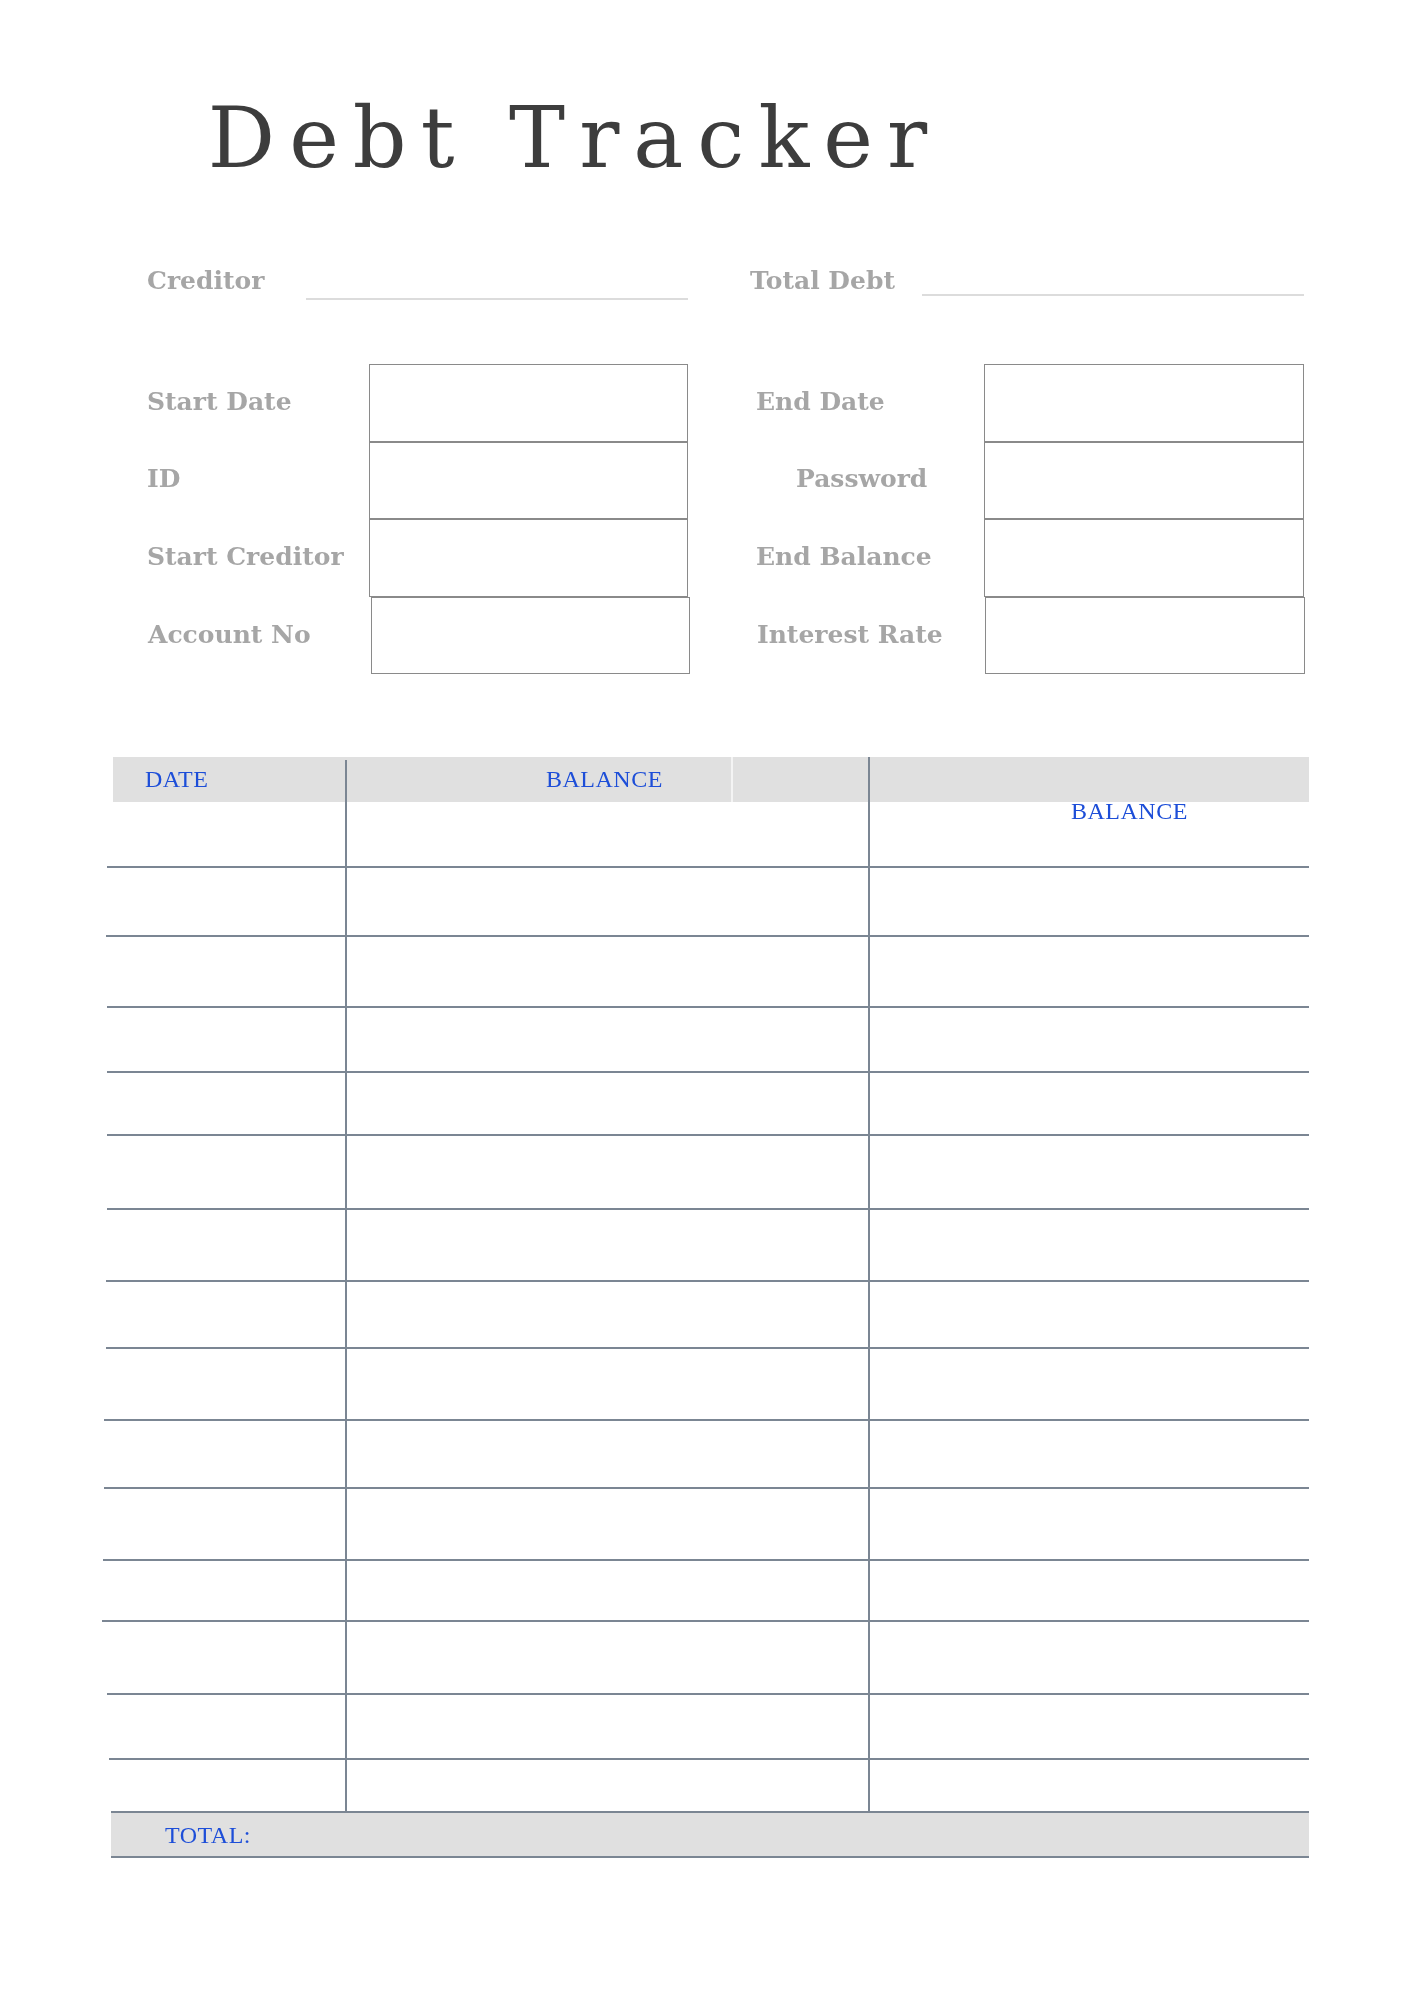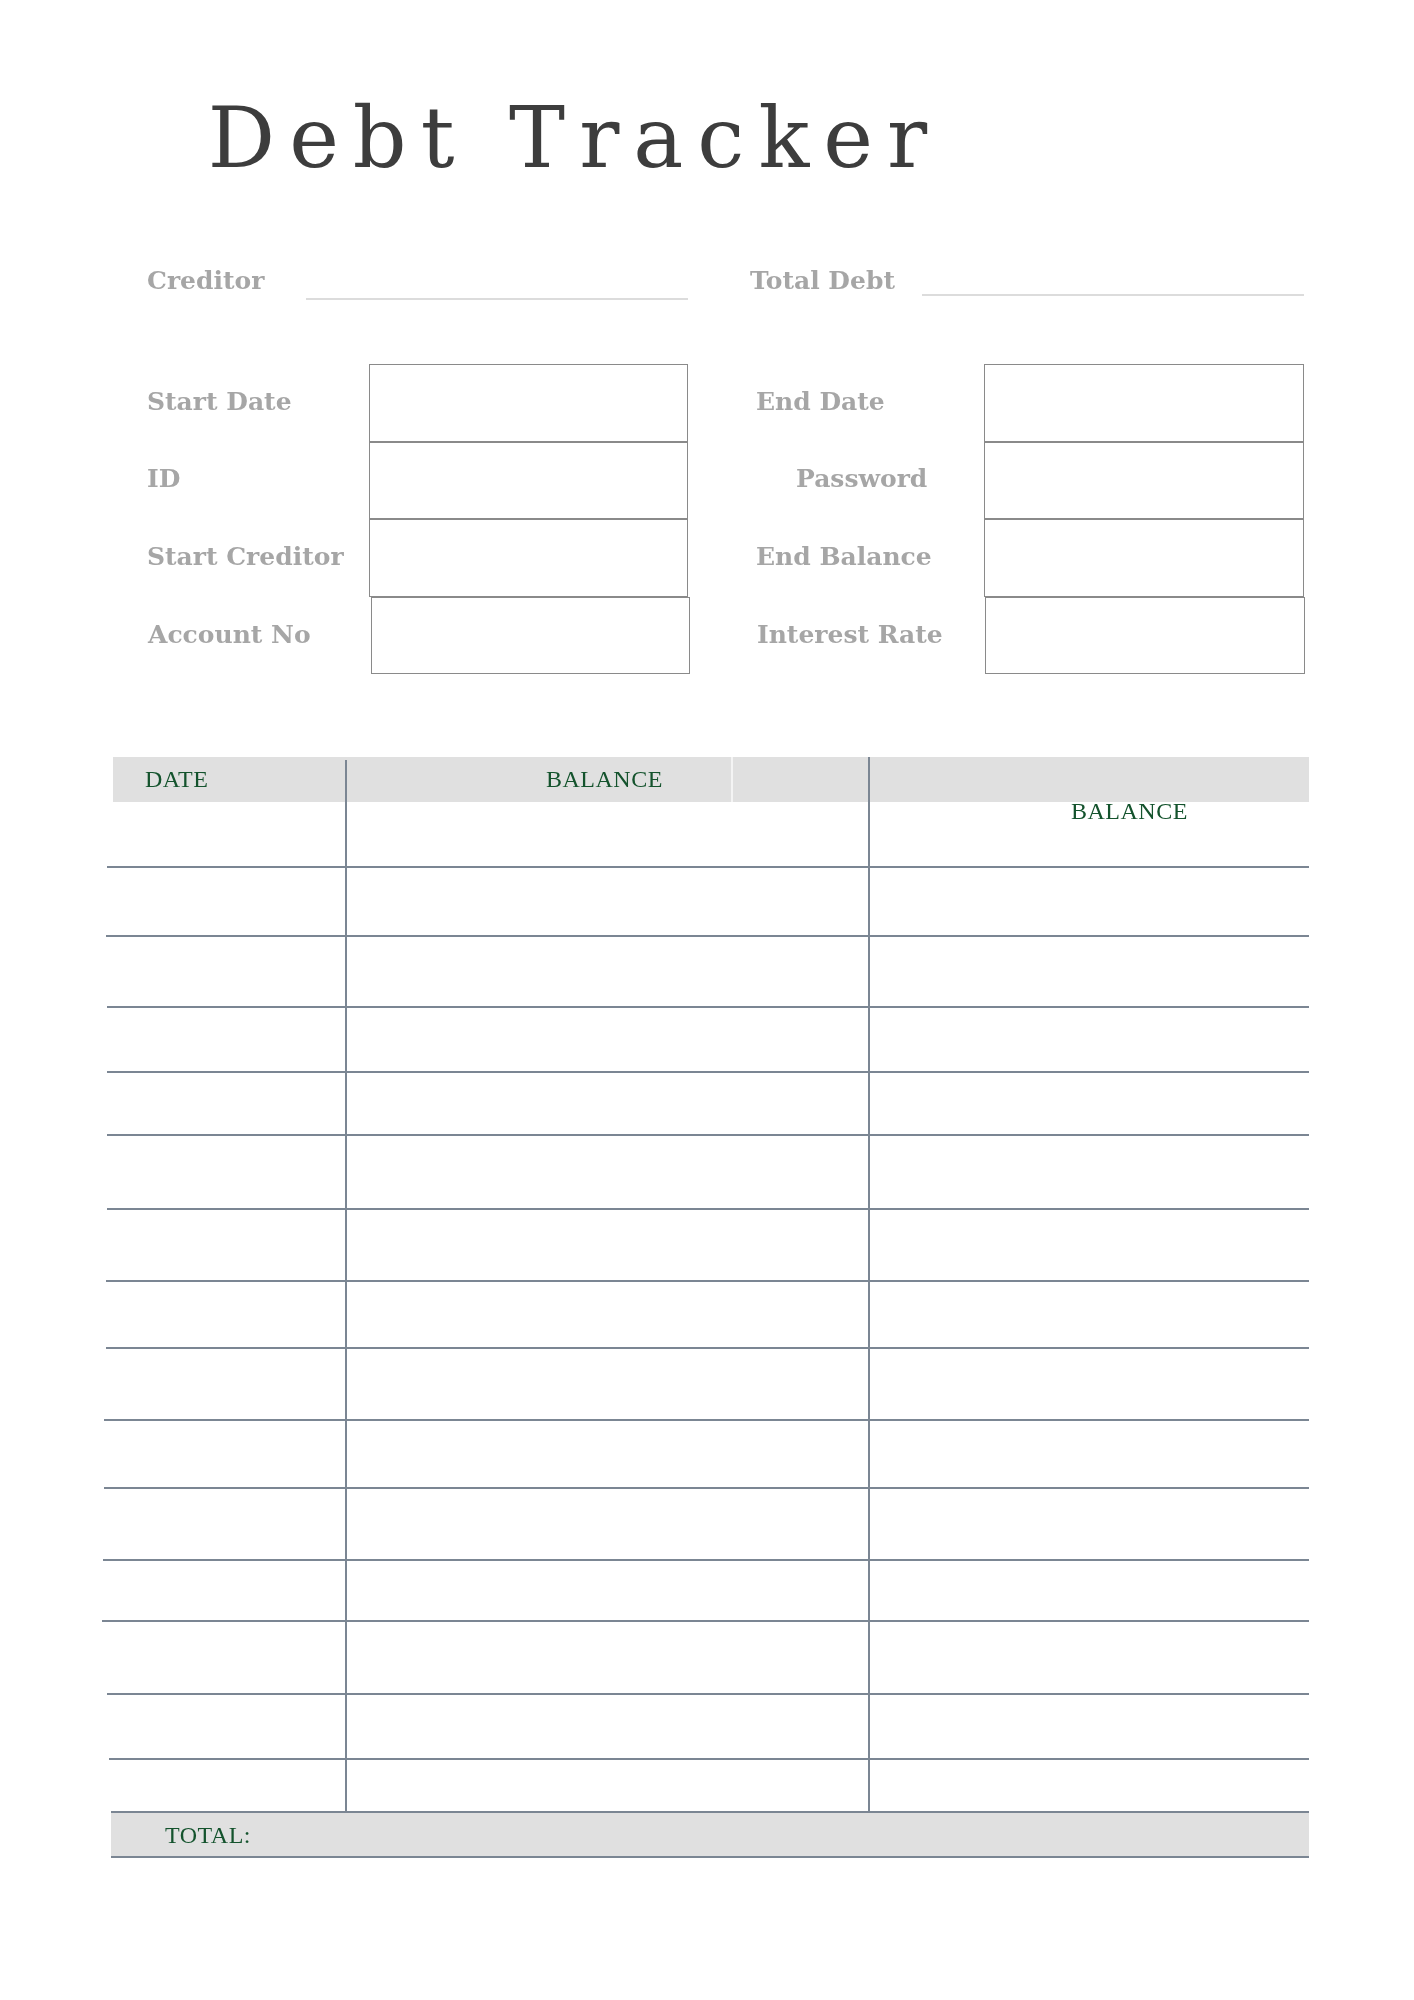--- a/index.html
+++ b/index.html
@@ -11,21 +11,21 @@
     letter-spacing: 14px; line-height: 100px; font-weight: normal;
   }
   .label {
     font-family: "DejaVu Serif", serif; font-weight: bold; font-size: 25px;
     color: #a6a6a6; line-height: 30px; white-space: nowrap;
   }
   .uline { height: 2px; background: #dcdcdc; }
   .box { box-sizing: border-box; border: 1.5px solid #8a8a8a; background: #ffffff; }
   .thead { background: #e0e0e0; }
   .th {
-    font-family: "Liberation Serif", serif; font-size: 24px; color: #14532d;
+    font-family: "Liberation Serif", serif; font-size: 24px; color: #1d4ed8;
     line-height: 30px; white-space: nowrap; letter-spacing: 0.5px;
   }
   .hline { height: 2px; background: #7b8693; }
   .vline { width: 2px; background: #7b8693; }
   .gap { width: 2px; background: #f4f4f4; }
   .cell { background: transparent; }
 </style>
 </head>
 <body>
 

